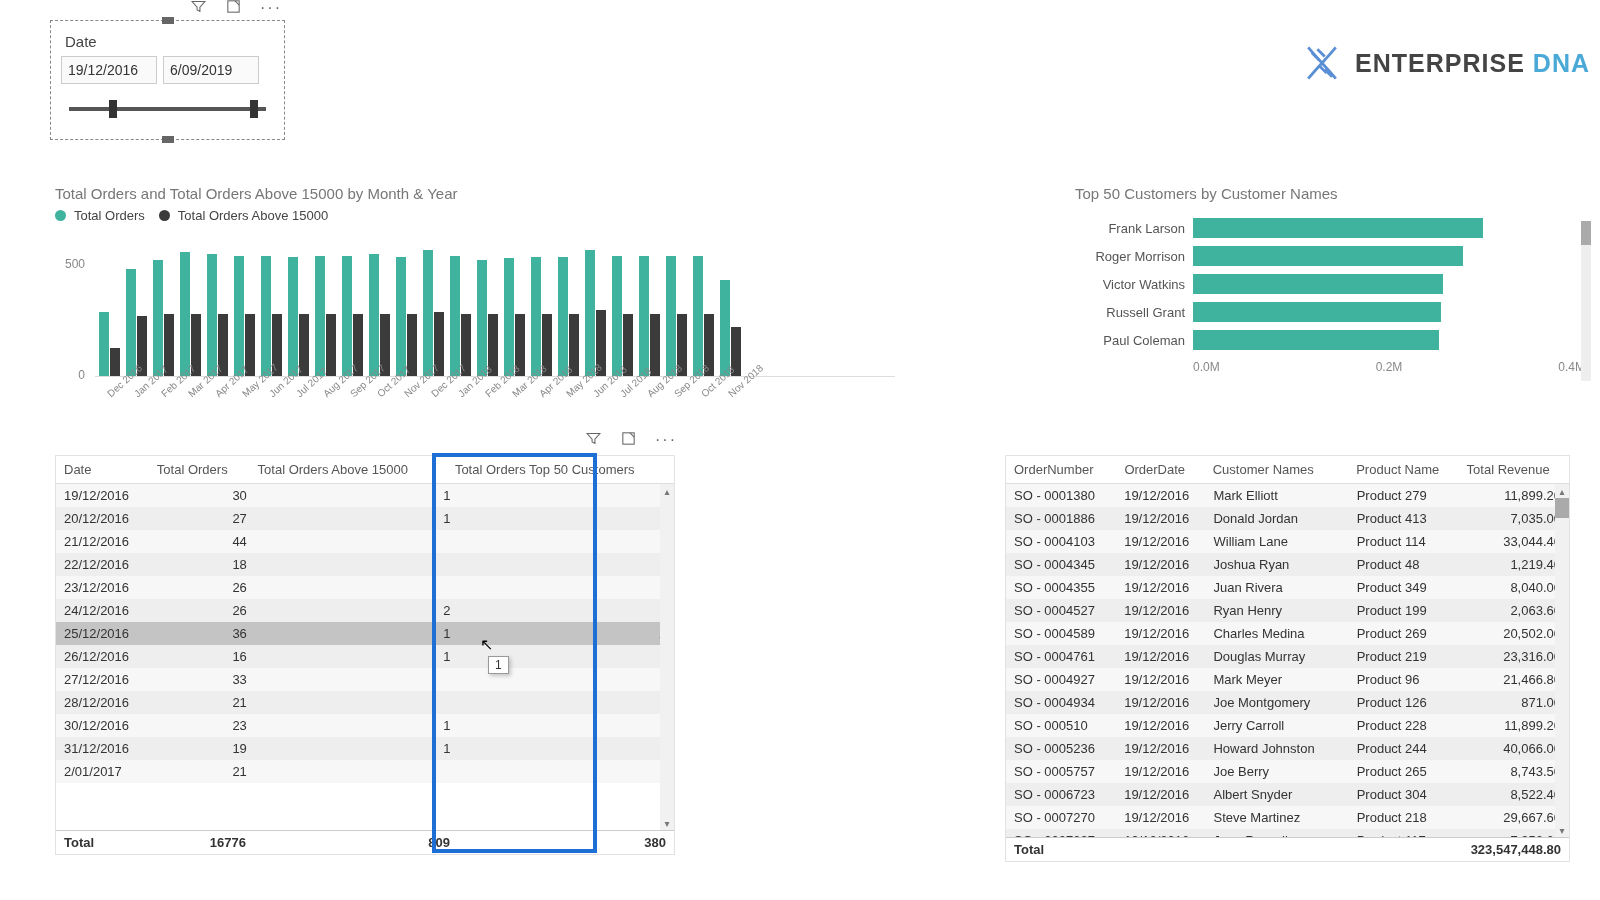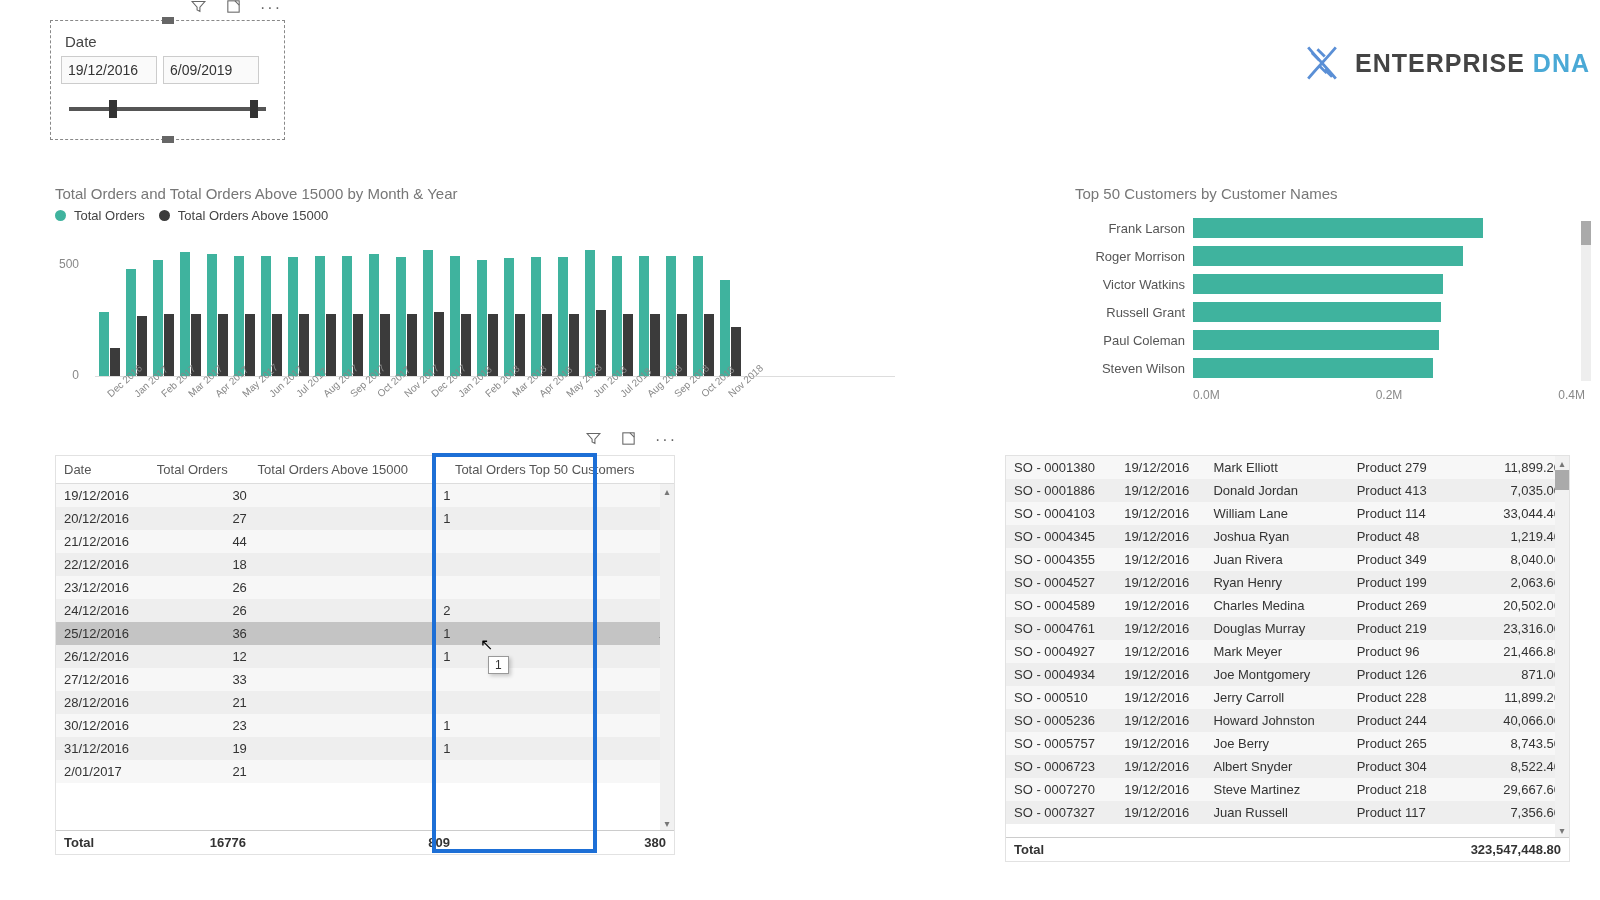--- a/index.html
+++ b/index.html
@@ -32,21 +32,21 @@
   
   .chart1 { position:absolute; top:185px; left:55px; width:840px; height:225px; }
   .chart-title { color:#777; font-size:15px; margin-bottom:6px; }
   .legend { margin:6px 0 4px 0; display:flex; gap:8px; align-items:center; font-size:13px; color:#444; }
   .legend .sw { display:inline-block; width:11px; height:11px; border-radius:50%; }
   .legend .t { margin-right:6px; }
   .sw.teal { background:#3fb39e; }
   .sw.dark { background:#3b3b3b; }
   .chart1-plot { position:relative; height:150px; margin-left:40px; border-bottom:1px solid #ddd; }
   .yaxis { position:absolute; left:-40px; top:0; bottom:0; width:36px; color:#888; font-size:12px; }
-  .ytick { position:absolute; right:12px;margin-left:10px; }
+  .ytick { position:absolute; right:6px;margin-left:10px; }
   .bars { display:flex; align-items:flex-end; height:100%; gap:6px; padding:0 4px; }
   .bgroup { display:flex; align-items:flex-end; gap:1px; }
   .bgroup .b1 { width:10px; background:#3fb39e; }
   .bgroup .b2 { width:10px; background:#3b3b3b; }
   .xaxis { margin-left:40px; display:flex; gap:6px; padding:4px 4px 0 4px; font-size:10px; color:#888; }
   .xaxis span { width:21px; text-align:center; transform:rotate(-42deg); transform-origin:top left; white-space:nowrap; position:relative; left:6px; top:10px; }
 
   
   .table1-tools { position:absolute; top:430px; left:585px; display:flex; gap:18px; align-items:center; color:#666; }
   .table1-wrap { position:absolute; top:455px; left:55px; width:620px; height:400px; border:1px solid #e2e2e2; display:flex; flex-direction:column; }
@@ -282,24 +282,20 @@
         <div class="bar" style="width: 250px;"></div>
       </div>
       <div class="hrow">
         <div class="name">Russell Grant</div>
         <div class="bar" style="width: 248px;"></div>
       </div>
       <div class="hrow">
         <div class="name">Paul Coleman</div>
         <div class="bar" style="width: 246px;"></div>
       </div>
-      <div class="hrow">
-        <div class="name">Steven Wilson</div>
-        <div class="bar" style="width: 240px;"></div>
-      </div>
     </div>
   <div class="xaxis2">
     <span>0.0M</span>
     <span>0.2M</span>
     <span>0.4M</span>
   </div>
   <div class="chart2-scroll">
       <div class="thumb"></div>
     </div>
 </div>
@@ -366,21 +362,21 @@
             <td class="num" style="width:180px"></td>
           </tr>
           <tr class="hovered-row">
             <td style="width:80px">25/12/2016</td>
             <td class="num" style="width:85px">36</td>
             <td class="num" style="width:170px">1</td>
             <td class="num" style="width:180px">1</td>
           </tr>
           <tr>
             <td style="width:80px">26/12/2016</td>
-            <td class="num" style="width:85px">12</td>
+            <td class="num" style="width:85px">16</td>
             <td class="num" style="width:170px">1</td>
             <td class="num" style="width:180px"></td>
           </tr>
           <tr>
             <td style="width:80px">27/12/2016</td>
             <td class="num" style="width:85px">33</td>
             <td class="num" style="width:170px"></td>
             <td class="num" style="width:180px"></td>
           </tr>
           <tr>
@@ -423,20 +419,31 @@
     <td style="width:180px" class="num">380</td>
   </tr>
       </tbody>
     </table>
 </div>
 <div class="col-highlight"></div>
 <div class="cursor-arrow">↖</div>
 <div class="tooltip-box">1</div>
 
 <div class="table2-wrap">
+  <table class="tbl">
+    <thead>
+        <tr>
+      <th style="width:100px">OrderNumber</th>
+      <th style="width:80px">OrderDate</th>
+      <th style="width:130px">Customer Names</th>
+      <th style="width:100px">Product Name</th>
+      <th style="width:100px" class="num">Total Revenue</th>
+    </tr>
+      </thead>
+  </table>
   <div class="tbl-body">
     <table class="tbl">
         <tbody id="t2-body">
           <tr>
             <td style="width:100px">SO - 0001380</td>
             <td style="width:80px">19/12/2016</td>
             <td style="width:130px">Mark Elliott</td>
             <td style="width:100px">Product 279</td>
             <td class="num" style="width:100px">11,899.20</td>
           </tr>

